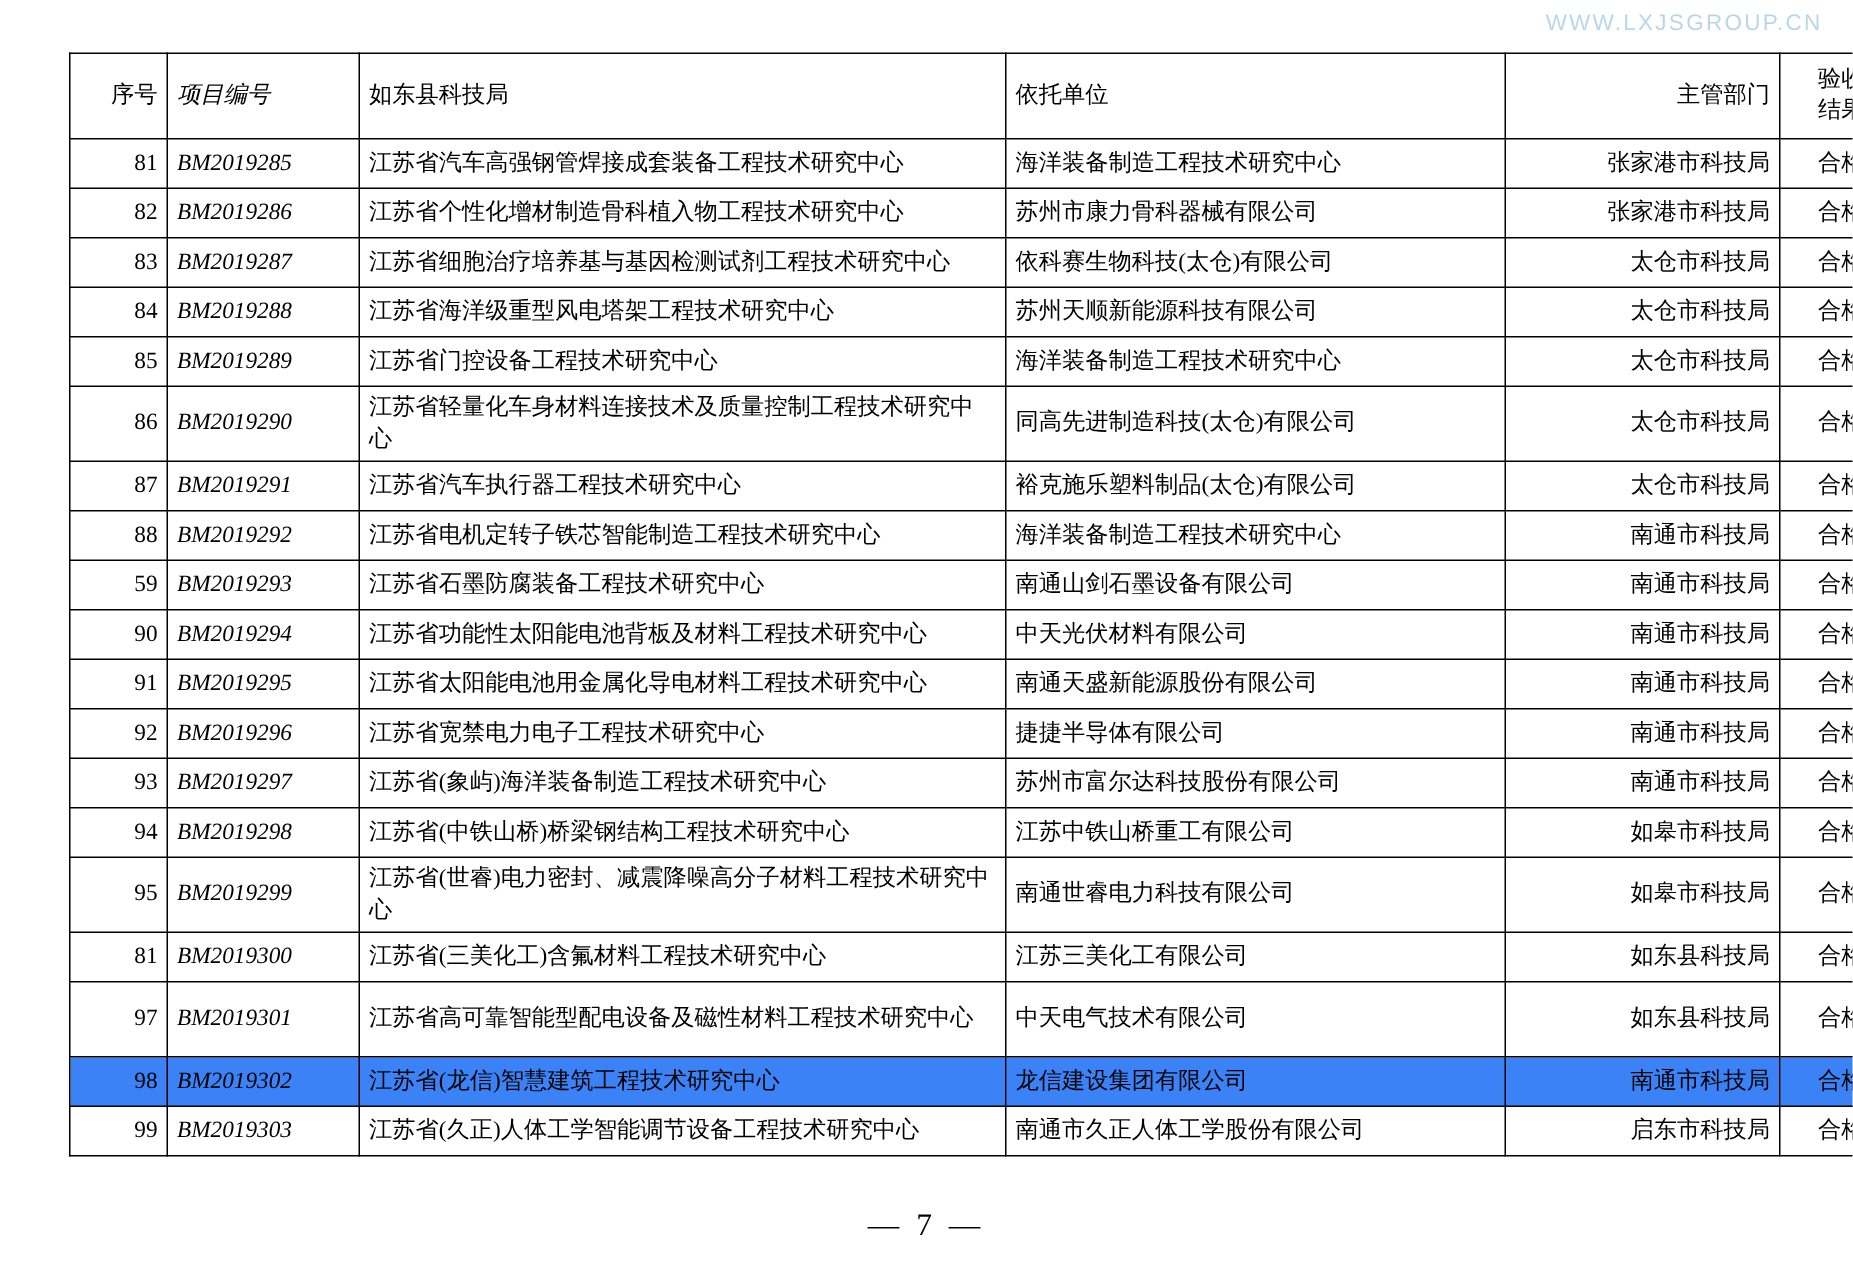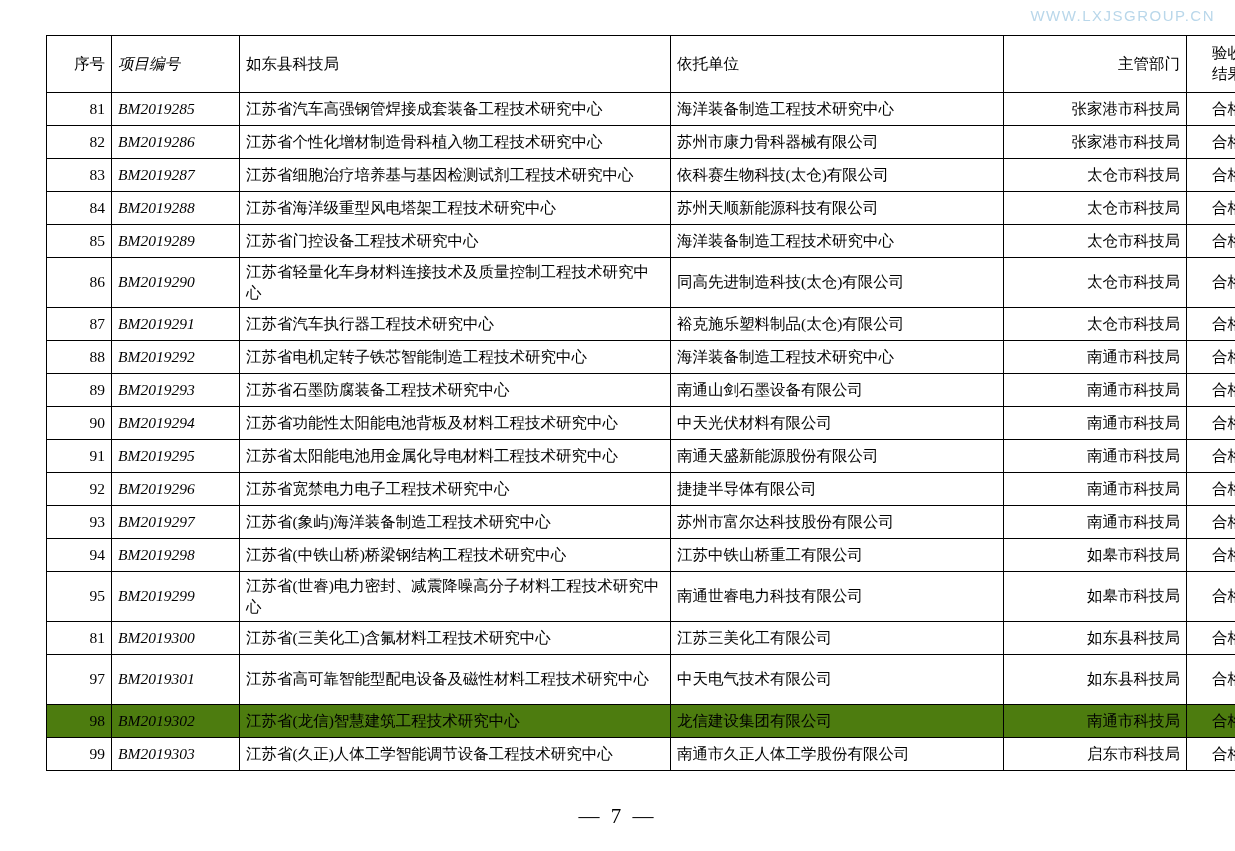--- a/index.html
+++ b/index.html
@@ -64,21 +64,21 @@
   .c-dept  { width: 170px; text-align: right; }
   .c-res   { width: 69px;  text-align: center; }
 
   thead td { text-align: center; height: 52px; }
   thead .hdr-res { line-height: 1.25; }
 
   tbody tr { height: 33px; }
   tbody tr.tall { height: 50px; }
 
   tr.highlight td {
-    background: #4d7c0f;
+    background: #3b82f6;
   }
 
   
   #page-number {
     position: absolute;
     left: 0;
     right: 0;
     bottom: 22px;
     text-align: center;
     font-size: 21px;
@@ -166,21 +166,21 @@
       </tr>
       <tr>
         <td class="c-seq">88</td>
         <td class="c-code">BM2019292</td>
         <td class="c-name">江苏省电机定转子铁芯智能制造工程技术研究中心</td>
         <td class="c-unit">海洋装备制造工程技术研究中心</td>
         <td class="c-dept">南通市科技局</td>
         <td class="c-res">合格</td>
       </tr>
       <tr>
-        <td class="c-seq">89</td>
+        <td class="c-seq">59</td>
         <td class="c-code">BM2019293</td>
         <td class="c-name">江苏省石墨防腐装备工程技术研究中心</td>
         <td class="c-unit">南通山剑石墨设备有限公司</td>
         <td class="c-dept">南通市科技局</td>
         <td class="c-res">合格</td>
       </tr>
       <tr>
         <td class="c-seq">90</td>
         <td class="c-code">BM2019294</td>
         <td class="c-name">江苏省功能性太阳能电池背板及材料工程技术研究中心</td>

